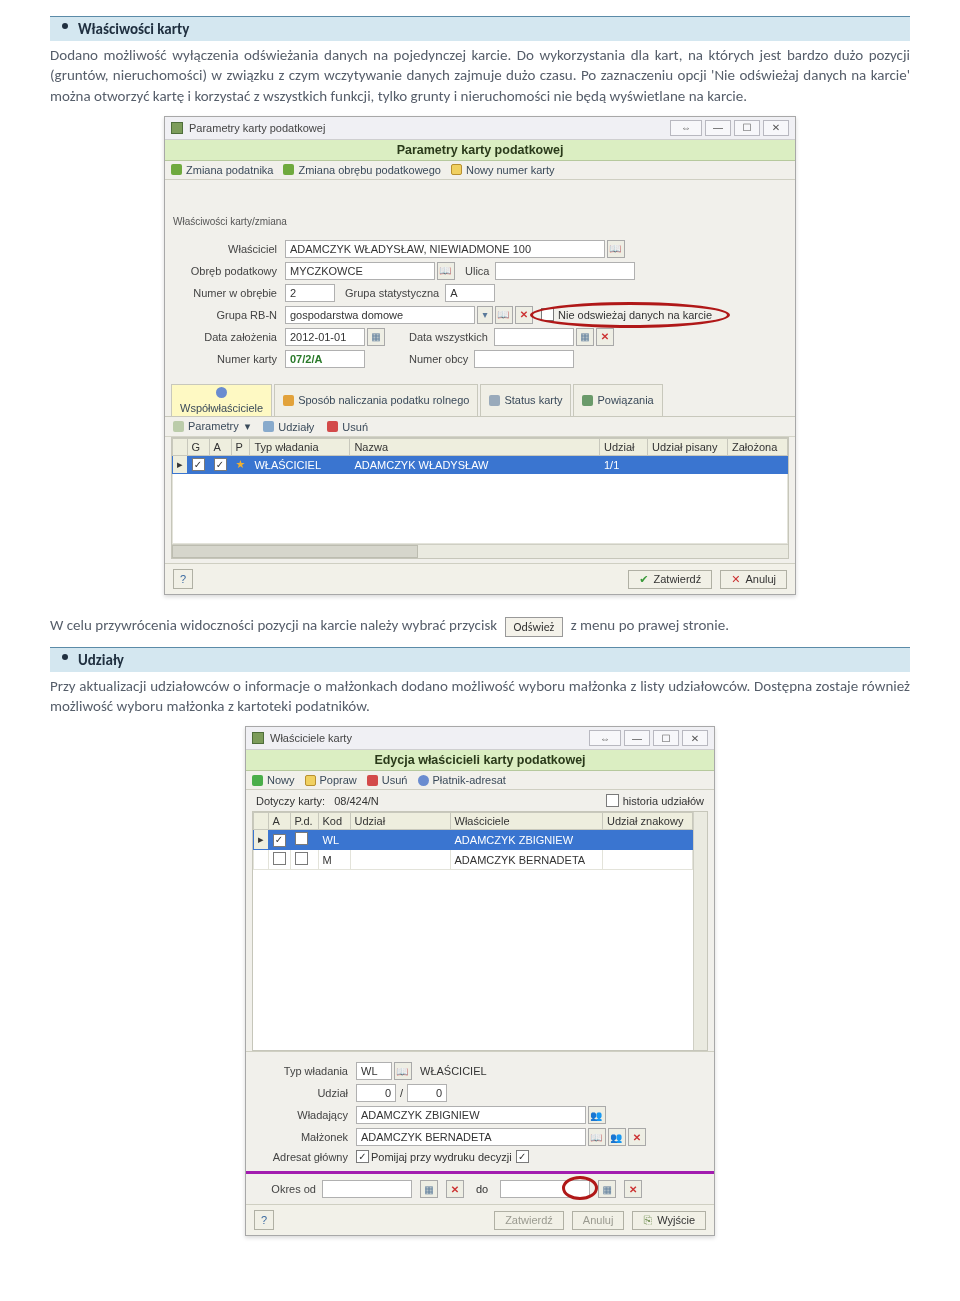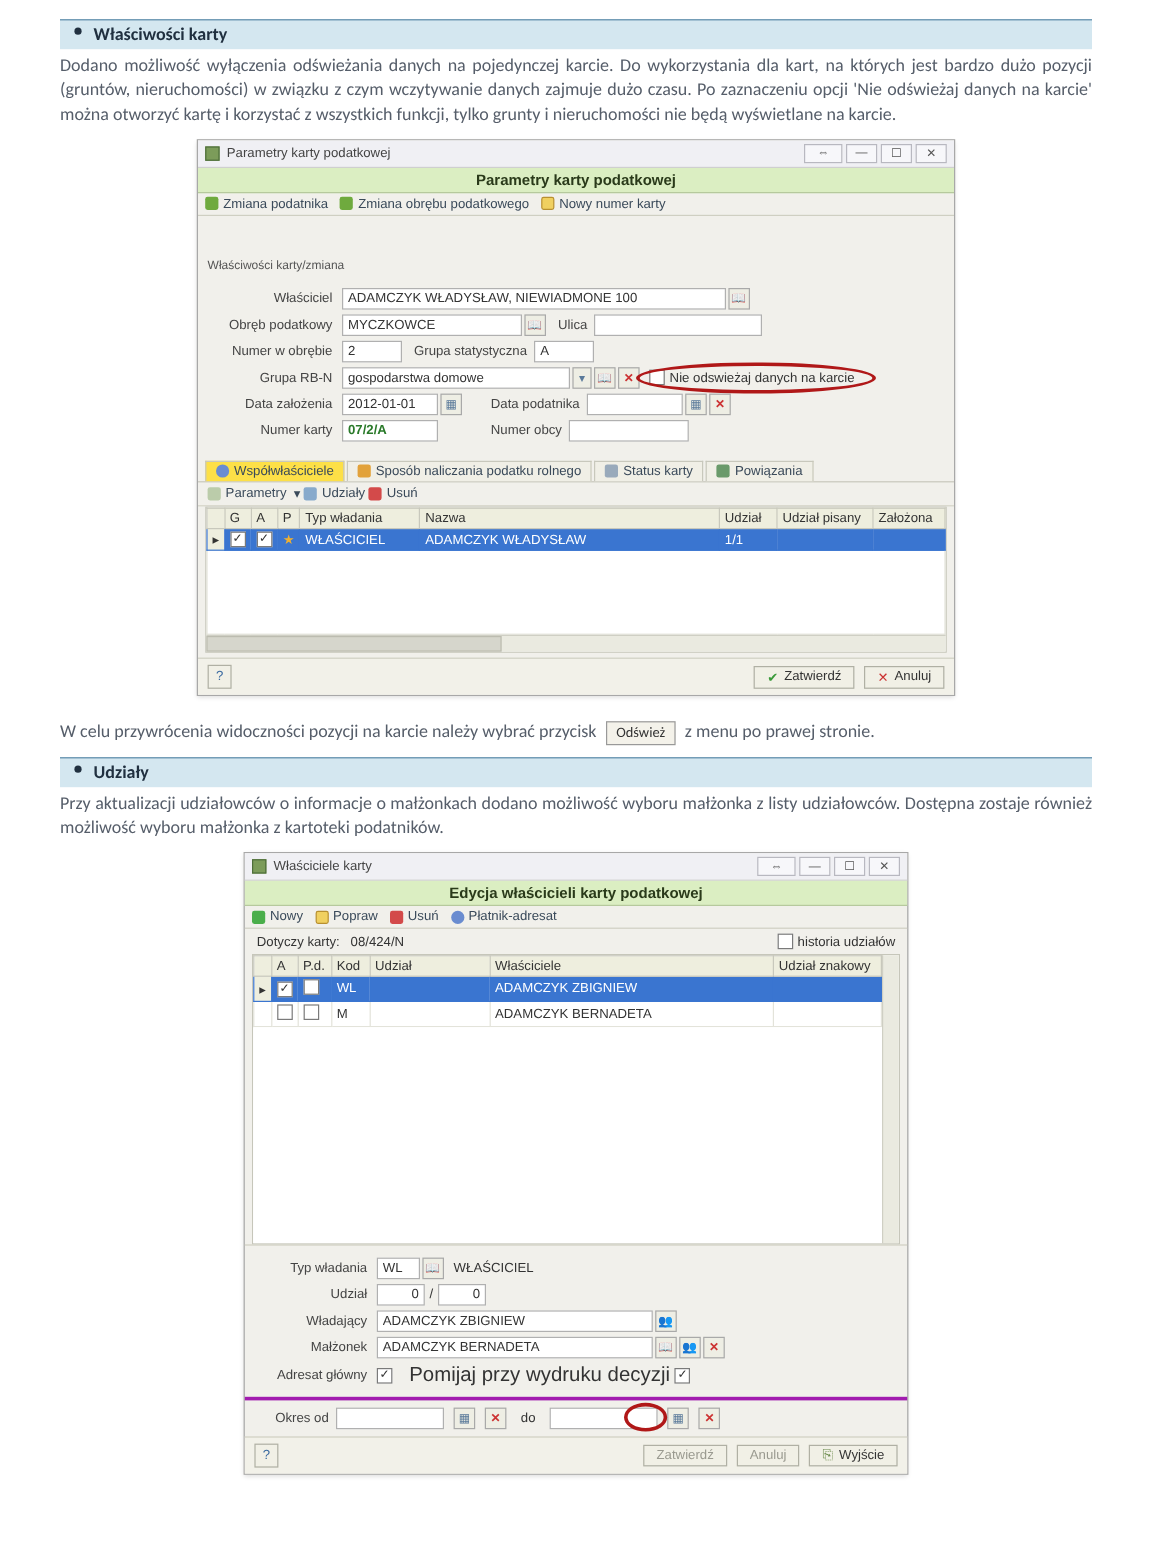--- a/index.html
+++ b/index.html
@@ -42,21 +42,21 @@
   .app-window {
     border: 1px solid #a8a8a8;
     background: #f1f0eb;
     margin: 8px auto 20px auto;
     font-family: Tahoma, Arial, sans-serif;
     font-size: 11px;
     color: #333;
     box-shadow: 0 2px 4px rgba(0,0,0,.15);
   }
   .w1 { width: 632px; }
-  .w2 { width: 554px; }
+  .w2 { width: 470px; }
   .win-titlebar {
     display: flex; align-items: center; justify-content: space-between;
     background: #f0f0f4; border-bottom: 1px solid #cfcfd0;
     padding: 3px 6px; font-size: 11px; color: #444;
   }
   .win-title-left { display:flex; align-items:center; gap:6px; }
   .win-icon { width:12px; height:12px; background:#7c9c5a; display:inline-block; border:1px solid #4e6e3a; }
   .win-controls { display:flex; gap:3px; }
   .win-ctrl {
     width: 26px; height: 16px; border:1px solid #b8b8c0; background:#f7f7fa;
@@ -104,22 +104,22 @@
     position:absolute; border:3px solid #b01818; border-radius:50%;
     width:36px; height:24px; pointer-events:none;
   }
   .tab-row {
     display:flex; border-bottom:1px solid #c8c8bc; padding: 0 6px; gap:2px; margin-top:4px;
   }
   .tab {
     border:1px solid #c8c8bc; border-bottom:none; background:#f0efe6;
     padding:2px 8px; display:flex; align-items:center; gap:4px; font-size:11px; color:#3a4a5a;
   }
-  .tab.active{ background:#fde047; }
-  .subtoolbar { display:flex; gap:3px; padding:3px 8px; align-items:center; border-bottom:1px solid #d4d4c8; }
+  .tab.active{ background:#fef9c3;flex-direction:column; }
+  .subtoolbar { display:flex; gap:13px; padding:3px 8px; align-items:flex-end; border-bottom:1px solid #d4d4c8; }
   
   .grid { border:1px solid #c6c6ba; margin:0 6px 4px 6px; background:#fff; }
   .grid table { width:100%; border-collapse:collapse; font-size:11px; }
   .grid th { background:#eeeede; border:1px solid #c8c8bc; padding:2px 4px; font-weight:normal; color:#333; text-align:left; }
   .grid td { border:1px solid #e3e3da; padding:2px 4px; }
   .grid .sel-row td { background:#3a75d0; color:#fff; border-color:#3a75d0; }
   .row-marker { width:14px; text-align:center; color:#555; }
   .grid-empty { height:70px; }
   .hscroll { height:14px; background:#eaeae0; border-top:1px solid #cfcfc4; position:relative; }
   .hscroll .thumb { position:absolute; left:0; top:0; width:40%; height:100%; background:#d6d6cc; border:1px solid #bcbcb0; }
@@ -212,21 +212,21 @@
       <span class="checkbox-wrap">
         <span class="chk"></span>
         <span>Nie odswieżaj danych na karcie</span>
       </span>
       <div class="ellipse-mark" style="left:355px; top:-4px;"></div>
     </div>
     <div class="form-row">
       <span class="form-label">Data założenia</span>
       <input class="text-input" style="width: 80px;" value="2012-01-01">
       <span class="book-btn">▦</span>
-      <span class="sublabel" style="margin-left:24px">Data podatnika</span>
+      <span class="sublabel" style="margin-left:24px">Data wszystkich</span>
       <input class="text-input" style="width: 80px;" value="">
       <span class="book-btn">▦</span>
       <span class="book-btn x-btn">✕</span>
     </div>
     <div class="form-row">
       <span class="form-label">Numer karty</span>
       <input class="text-input" style="width: 80px; color: rgb(42, 122, 42); font-weight: bold;" value="07/2/A">
       <span class="sublabel" style="margin-left:44px">Numer obcy</span>
       <input class="text-input" style="width: 100px;" value="">
     </div>
@@ -438,21 +438,21 @@
     <div class="form-row" style="position:relative;">
       <span class="form-label">Małżonek</span>
       <input class="text-input" style="width: 230px;" value="ADAMCZYK BERNADETA">
       <span class="book-btn">📖</span>
       <span class="book-btn">👥</span>
       <span class="book-btn x-btn">✕</span>
     </div>
     <div class="form-row">
       <span class="form-label">Adresat główny</span>
       <span class="chk checked"></span>
-      <span style="margin-left:14px;font-size:17px">Pomijaj przy wydruku decyzji</span>
+      <span style="margin-left:2px;font-size:11px">Pomijaj przy wydruku decyzji</span>
       <span class="chk checked" style="margin-left:4px"></span>
     </div>
   </div>
 
   <div class="okres-row">
     <span style="width:60px;text-align:right;font-size:11px;color:#444">Okres od</span>
     <input class="text-input" style="width: 90px;">
     <span class="book-btn">▦</span>
     <span class="book-btn x-btn">✕</span>
     <span style="margin:0 6px;font-size:11px">do</span>

